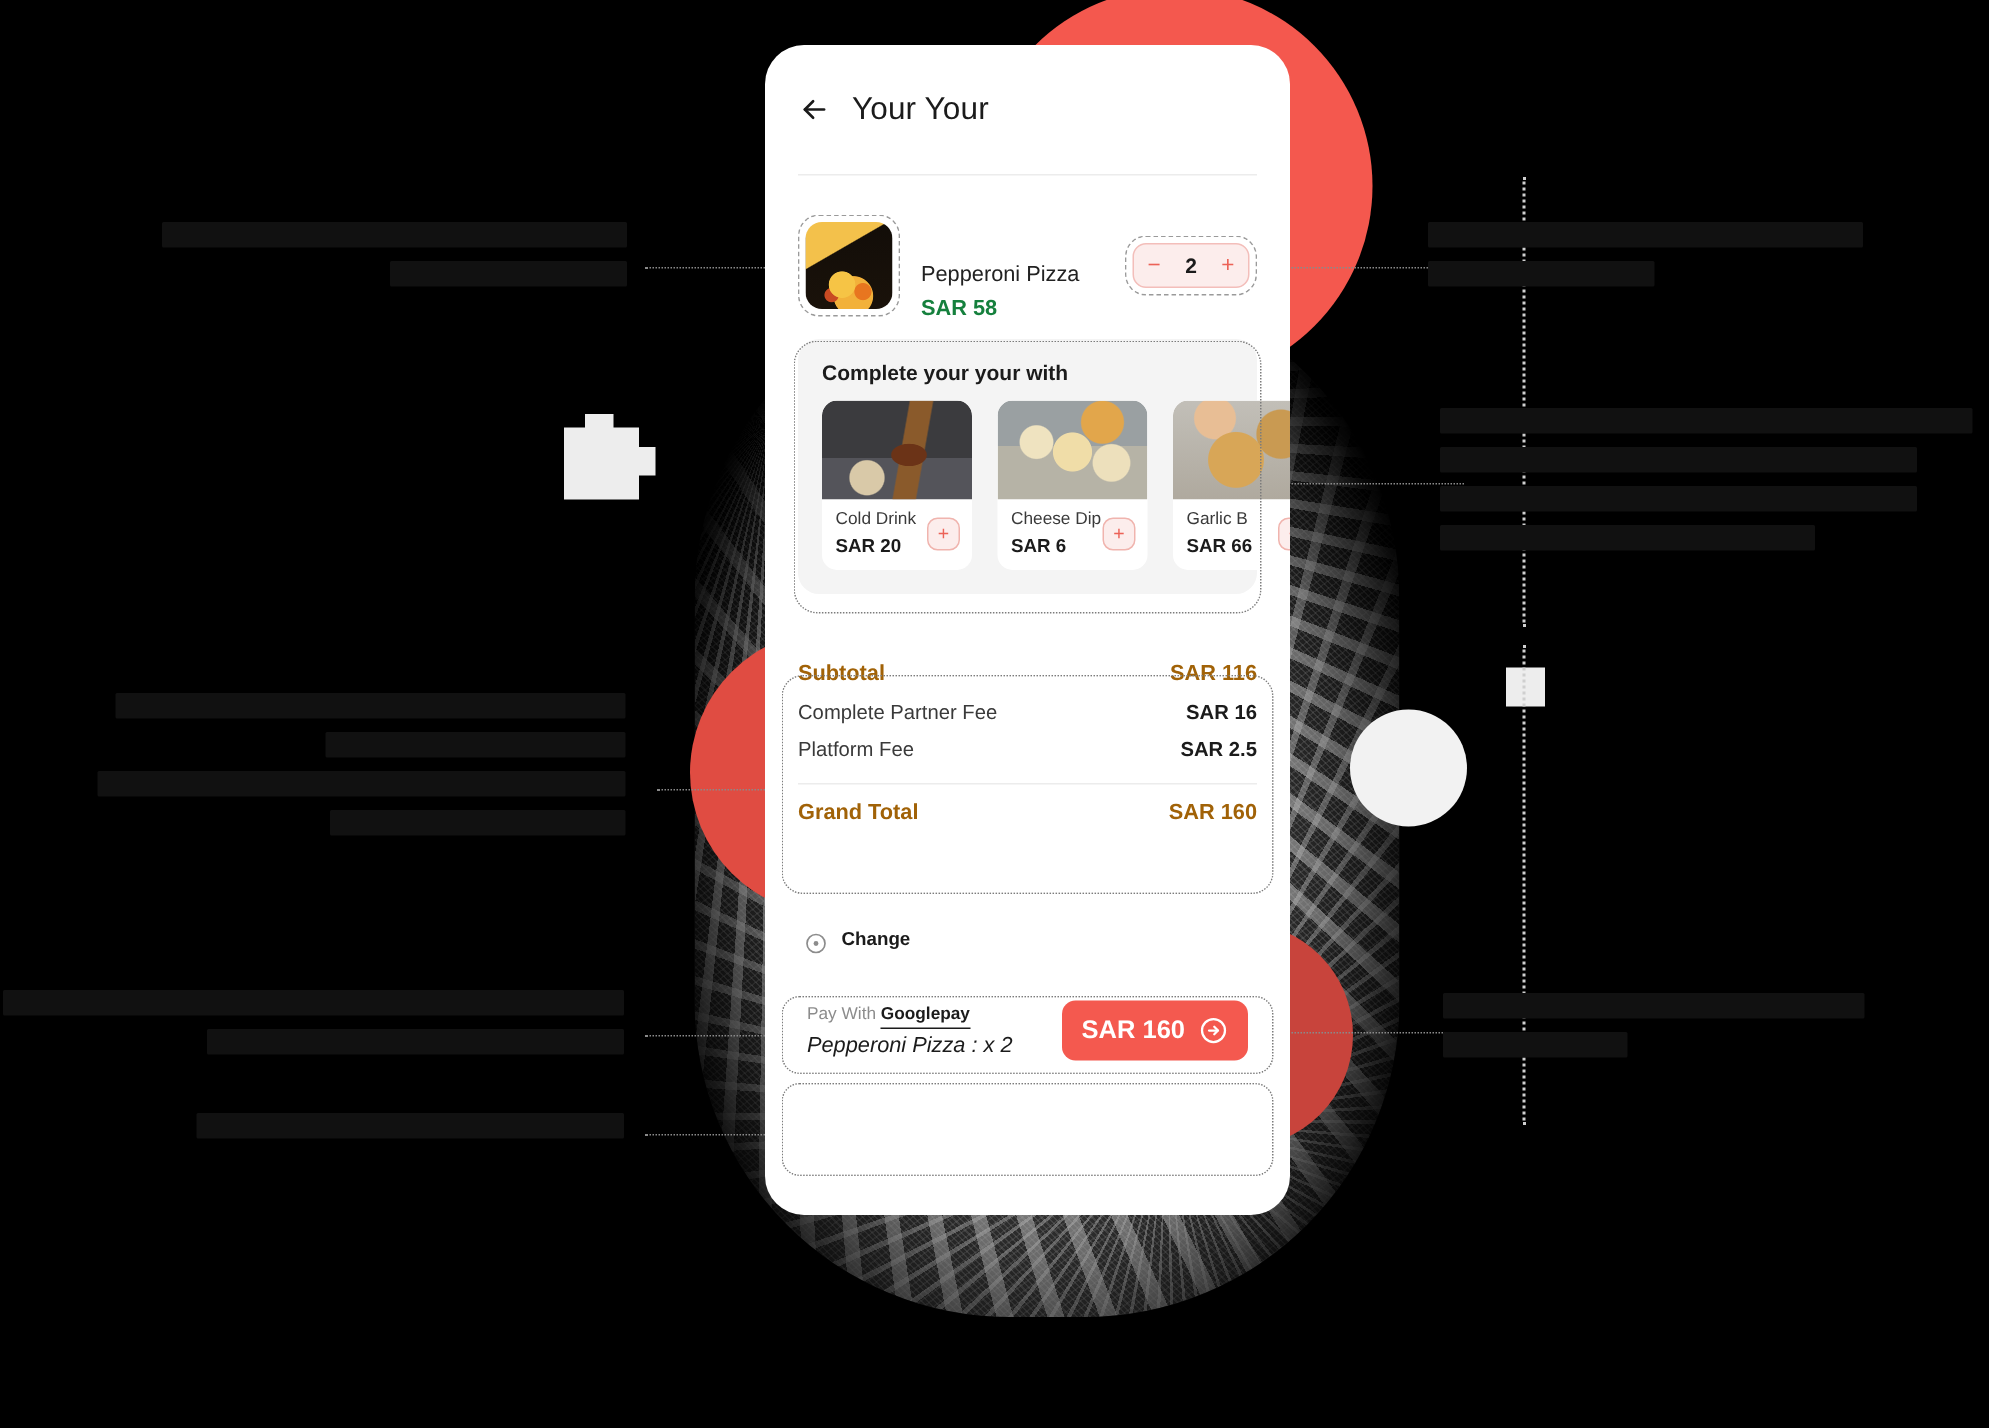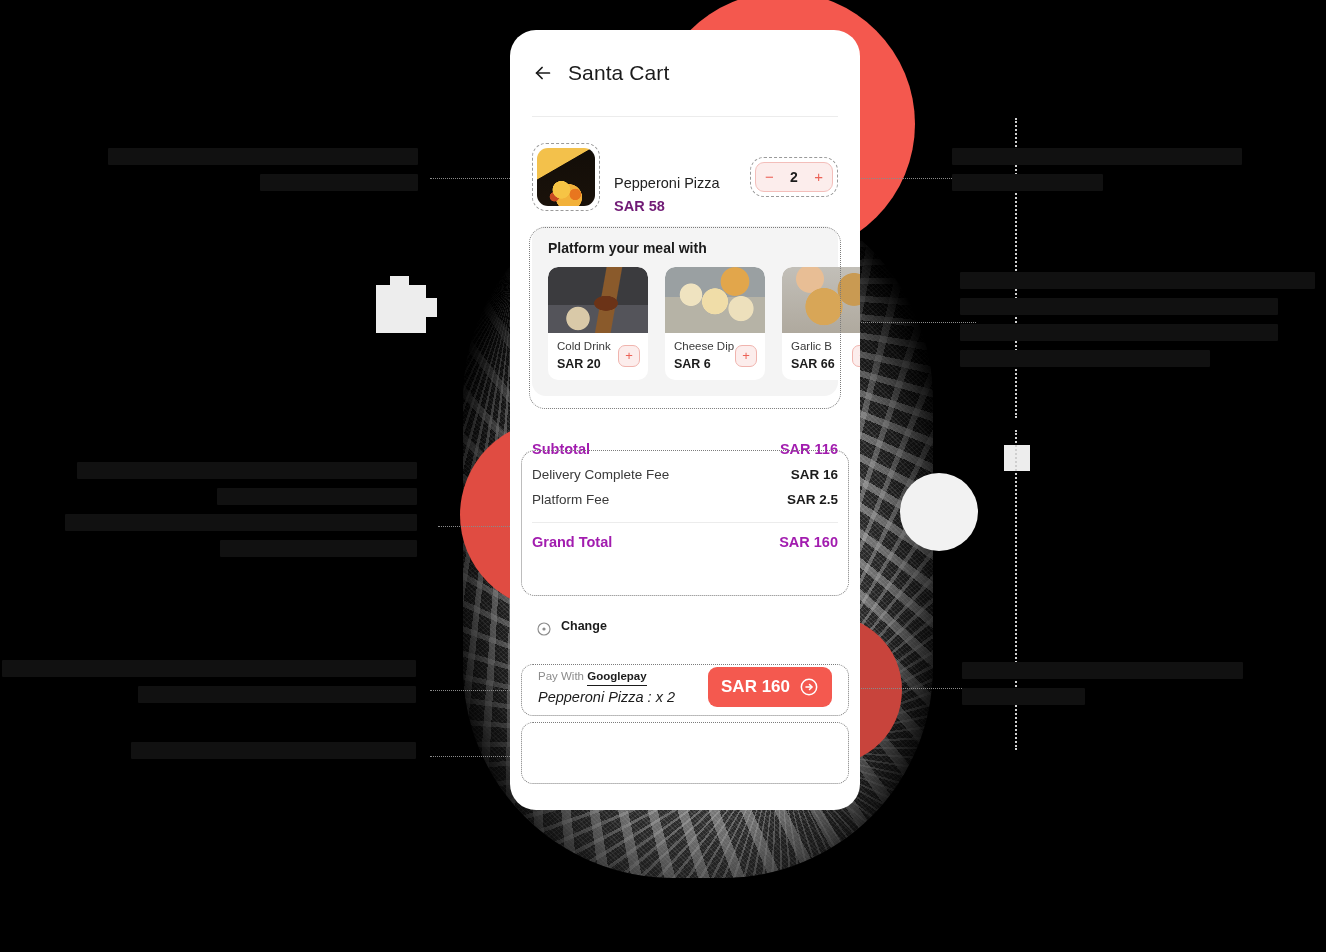--- a/index.html
+++ b/index.html
@@ -74,21 +74,21 @@
     background:
       radial-gradient(circle at 42% 72%, #F6C445 0 16%, rgba(0,0,0,0) 17%),
       radial-gradient(circle at 66% 80%, #E8761F 0 9%, rgba(0,0,0,0) 10%),
       radial-gradient(circle at 30% 84%, #C94A22 0 7%, rgba(0,0,0,0) 8%),
       radial-gradient(circle at 55% 85%, #F2B13A 0 22%, rgba(0,0,0,0) 23%),
       linear-gradient(150deg, #F3C14B 0 34%, rgba(0,0,0,0) 35%),
       linear-gradient(#120D08, #1A120A);
   }
   #item-info { flex:1; display:flex; flex-direction:column; gap:7px; }
   #item-name { font-size:14.5px; color:#222;margin-top:36px; }
-  #item-price { font-size:14.5px; color:#701a75; font-weight:700; }
+  #item-price { font-size:14.5px; color:#15803d; font-weight:700; }
 
   #qty-stepper {
     display:flex; align-items:center; justify-content:space-between;
     width: 78px; height: 30px; padding: 0 9px;
     background:#FCEDEC; border:1px solid #F3BEBA; border-radius: 9px;
   }
   .qty-sign { color:#EC6257; font-size:15px; line-height:1; }
   #qty-value { font-size:14px; font-weight:700; color:#1B1B1B; }
 
   
@@ -130,21 +130,21 @@
     background:#FCEDEC; border:1px solid #F0B4AE; color:#EC6257;
     display:flex; align-items:center; justify-content:center; font-size:13px; line-height:1;
   }
 
   
   #bill-card { margin: 26px 22px 0; padding: 14px 0 0; }
   .bill-row { display:flex; justify-content:space-between; align-items:center; padding: 5px 0; }
   .bill-label { font-size:13.5px; color:#3A3A3A; }
   .bill-value { font-size:13.5px; color:#1B1B1B; font-weight:700; }
   .bill-row.strong .bill-label,
-  .bill-row.strong .bill-value { font-size:14.5px; font-weight:700; color:#a21caf; }
+  .bill-row.strong .bill-value { font-size:14.5px; font-weight:700; color:#a16207; }
   #bill-divider { height:1px; background:#ECECEC; margin: 10px 0 6px; }
 
   
   #address-card {
     margin: 54px 22px 0; display:flex; align-items:flex-start; gap:9px; padding: 10px 2px 10px 4px;
   }
   #pin-icon { width:16px; height:16px; flex:none; margin-top:2px; color:#8C8C8C; }
   #address-text { flex:1; font-size:12.5px; line-height:1.5; color:#8C8C8C; }
   #change-link { font-size:12.5px; font-weight:700; color:#1B1B1B; white-space:nowrap; }
 
@@ -237,21 +237,21 @@
     <div class="bar" style="width:123px;"></div>
   </div>
 
   <div id="phone">
 
     <div id="topbar">
       <svg id="back-arrow" viewBox="0 0 24 24" fill="none" stroke="currentColor" stroke-width="1.9" stroke-linecap="round" stroke-linejoin="round">
         <path d="M19 12H5"></path>
           <path d="M11 18l-6-6 6-6"></path>
       </svg>
-      <div id="page-title">Santa Cart</div>
+      <div id="page-title">Your Your</div>
     </div>
 
     <div class="hairline"></div>
 
     <div id="cart-row">
       <div class="dash-wrap">
         <div id="item-thumb"></div>
       </div>
       <div id="item-info">
         <div id="item-name">Pepperoni Pizza</div>
@@ -260,21 +260,21 @@
       <div class="dash-wrap">
         <div id="qty-stepper">
           <span class="qty-sign">−</span>
           <span id="qty-value">2</span>
           <span class="qty-sign">+</span>
         </div>
       </div>
     </div>
 
     <div id="suggest-card">
-      <div id="suggest-title">Platform your meal with</div>
+      <div id="suggest-title">Complete your your with</div>
       <div id="suggest-strip">
 
         <div class="sug-card">
           <div class="sug-img" id="sug-img-0"></div>
           <div class="sug-foot">
             <div class="sug-text">
               <span class="sug-name">Cold Drink</span>
               <span class="sug-price">SAR 20</span>
             </div>
             <div class="sug-add">+</div>
@@ -305,21 +305,21 @@
 
       </div>
     </div>
 
     <div id="bill-card">
       <div class="bill-row strong">
         <span class="bill-label">Subtotal</span>
         <span class="bill-value">SAR 116</span>
       </div>
       <div class="bill-row">
-        <span class="bill-label">Delivery Complete Fee</span>
+        <span class="bill-label">Complete Partner Fee</span>
         <span class="bill-value">SAR 16</span>
       </div>
       <div class="bill-row">
         <span class="bill-label">Platform Fee</span>
         <span class="bill-value">SAR 2.5</span>
       </div>
       <div id="bill-divider"></div>
       <div class="bill-row strong">
         <span class="bill-label">Grand Total</span>
         <span class="bill-value">SAR 160</span>

